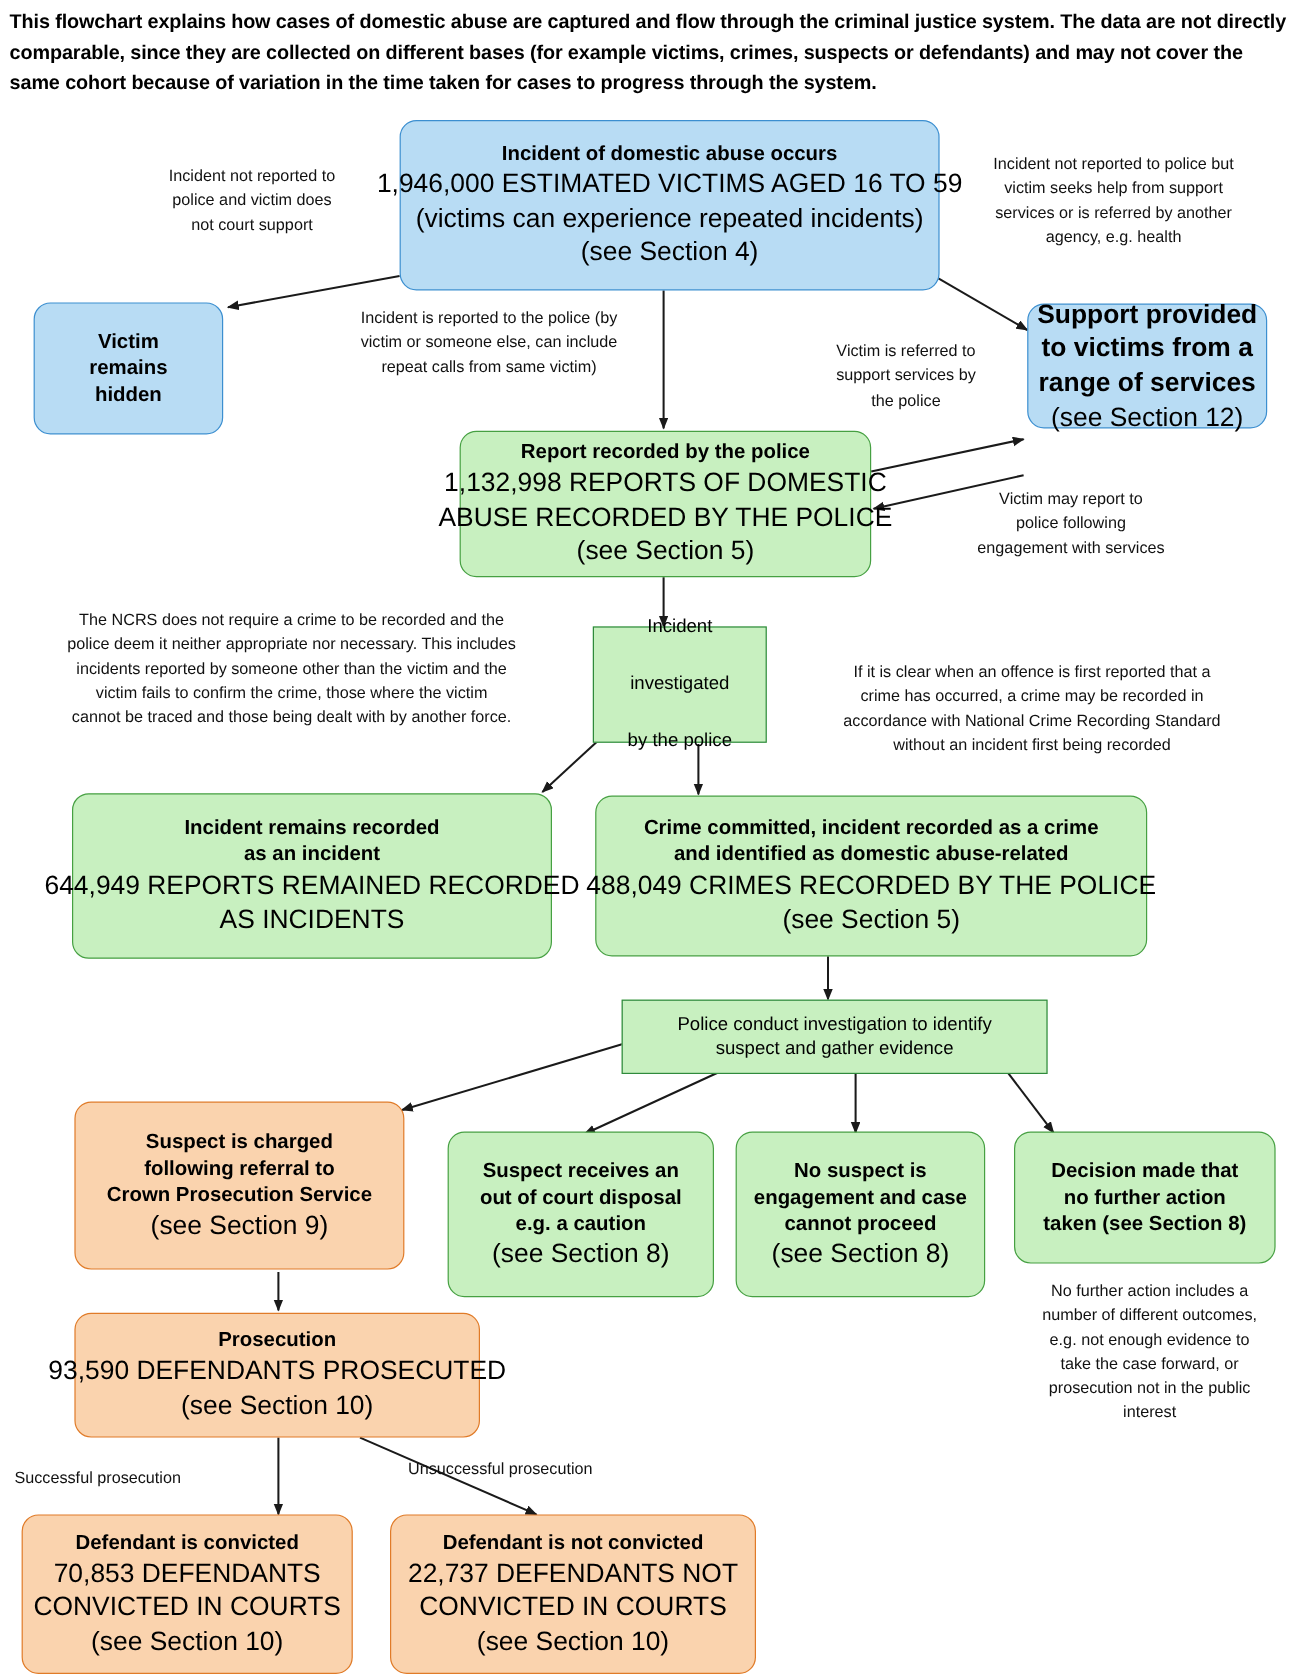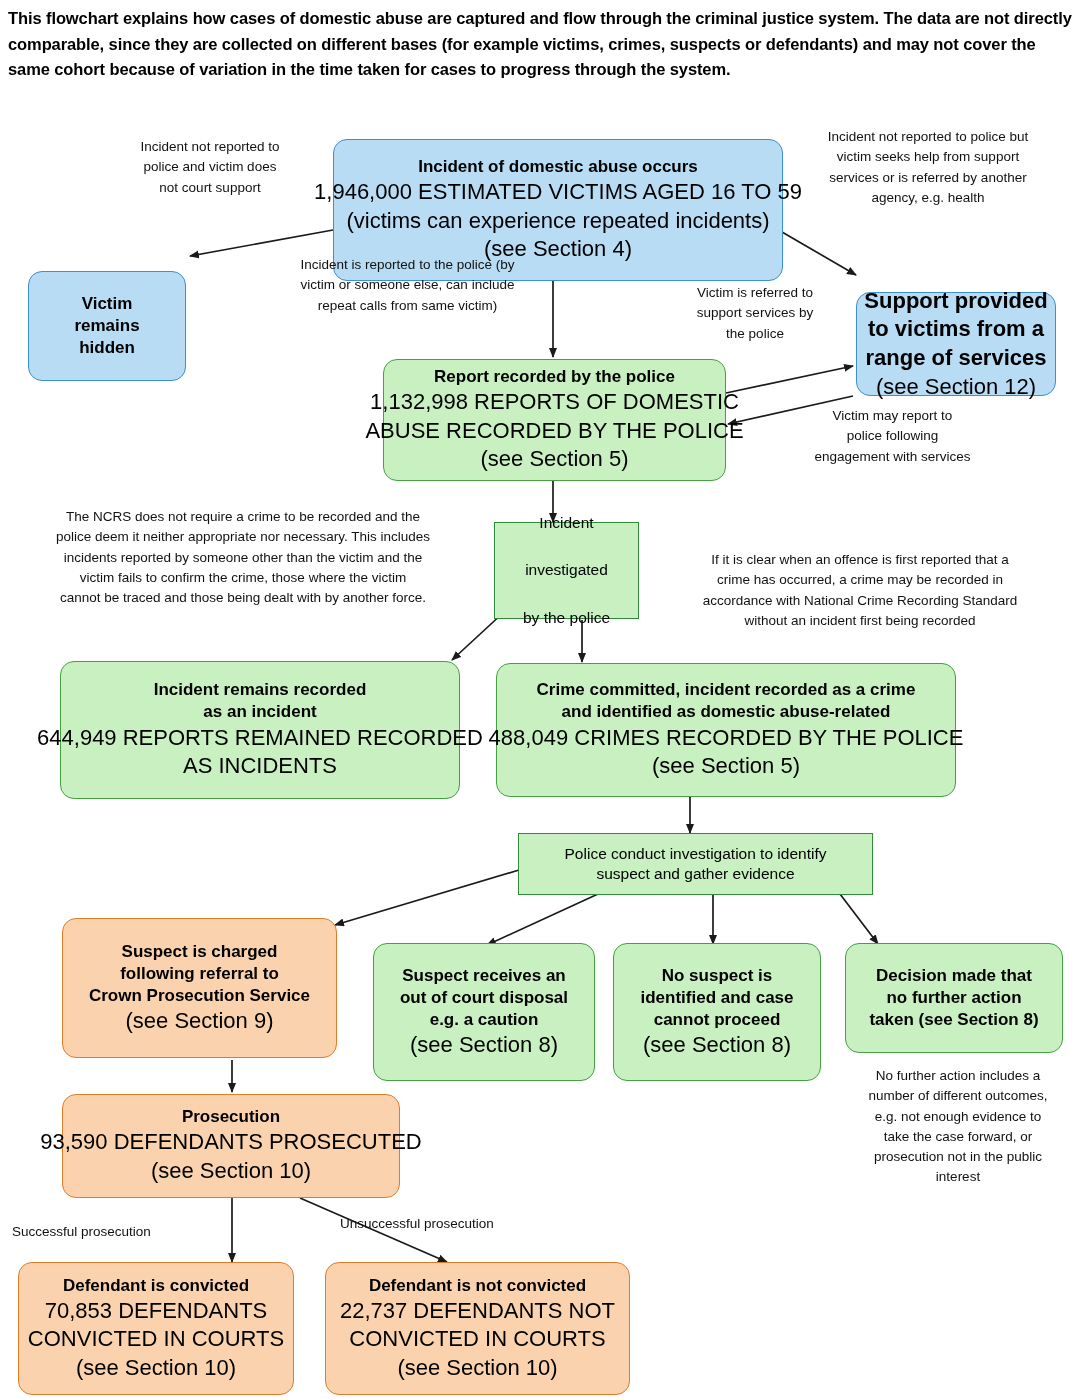--- a/index.html
+++ b/index.html
@@ -20,21 +20,21 @@
   }
 
   .node{
     position:absolute;box-sizing:border-box;
     display:flex;flex-direction:column;align-items:center;justify-content:center;
     text-align:center;
   }
   .node .ln{display:block;line-height:1.30;white-space:nowrap;}
 
   
-  .blue{background:#b8dcf4;border:1.6px solid #3c8fd0;border-radius:14px;margin-top:39px;}
+  .blue{background:#b8dcf4;border:1.6px solid #3c8fd0;border-radius:14px;}
   .green{background:#c8f0c0;border:1.6px solid #46a042;border-radius:14px;}
   .green-sq{background:#c8f0c0;border:1.6px solid #2f8a3c;border-radius:0;}
   .orange{background:#fad3ae;border:1.6px solid #e07b28;border-radius:14px;}
 
   .b{font-weight:bold;}
 
   
   .note{
     position:absolute;text-align:center;font-size:13.5px;line-height:1.50;
     color:#111;
@@ -95,21 +95,21 @@
     </g>
   </svg>
 
   <div class="node blue" style="left:333px;top:100px;width:450px;height:142px;">
     <span class="ln b f17">Incident of domestic abuse occurs</span>
     <span class="ln f16">1,946,000 ESTIMATED VICTIMS AGED 16 TO 59</span>
     <span class="ln f16">(victims can experience repeated incidents)</span>
     <span class="ln f16">(see Section 4)</span>
   </div>
 
-  <div class="node blue" style="left:28px;top:232px;width:158px;height:110px;">
+  <div class="node blue" style="left:28px;top:252px;width:158px;height:110px;">
     <span class="ln b f17">Victim</span>
     <span class="ln b f17">remains</span>
     <span class="ln b f17">hidden</span>
   </div>
 
   <div class="node blue" style="left:856px;top:253px;width:200px;height:104px;">
     <span class="ln b f16">Support provided</span>
     <span class="ln b f16">to victims from a</span>
     <span class="ln b f16">range of services</span>
     <span class="ln f16">(see Section 12)</span>
@@ -156,21 +156,21 @@
 
   <div class="node green" style="left:373px;top:943px;width:222px;height:138px;">
     <span class="ln b f17">Suspect receives an</span>
     <span class="ln b f17">out of court disposal</span>
     <span class="ln b f17">e.g. a caution</span>
     <span class="ln f16">(see Section 8)</span>
   </div>
 
   <div class="node green" style="left:613px;top:943px;width:208px;height:138px;">
     <span class="ln b f17">No suspect is</span>
-    <span class="ln b f17">identified and case</span>
+    <span class="ln b f17">engagement and case</span>
     <span class="ln b f17">cannot proceed</span>
     <span class="ln f16">(see Section 8)</span>
   </div>
 
   <div class="node green" style="left:845px;top:943px;width:218px;height:110px;">
     <span class="ln b f17">Decision made that</span>
     <span class="ln b f17">no further action</span>
     <span class="ln b f17">taken (see Section 8)</span>
   </div>
 

